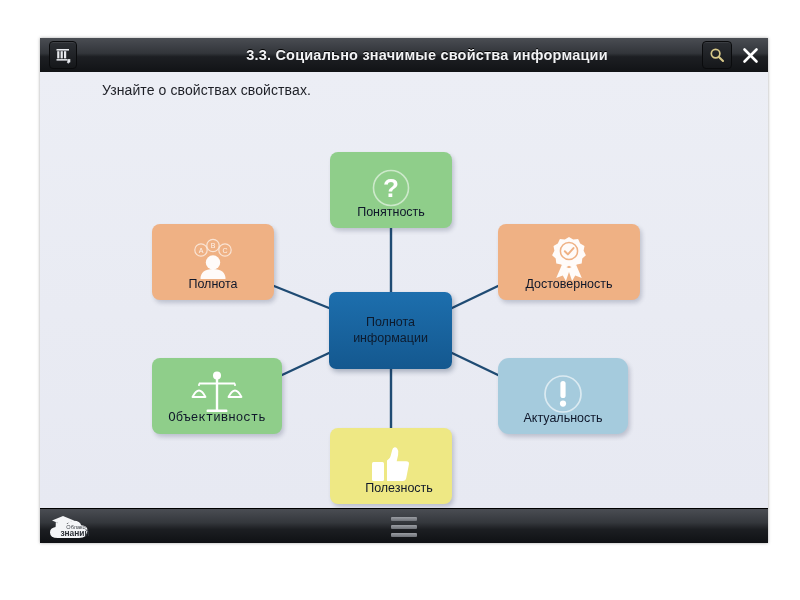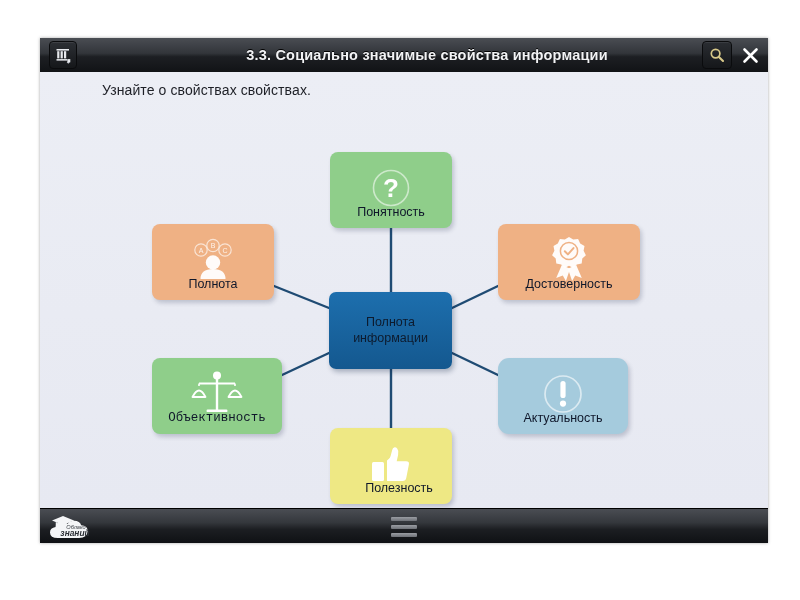--- a/index.html
+++ b/index.html
@@ -113,21 +113,20 @@
   #node-obyektivnost{left:112px;top:286px;width:130px;height:76px;background:#8fce8a;font-family:Liberation Mono, monospace;}
   #node-aktualnost{left:458px;top:286px;width:130px;height:76px;background:#a5cbdd;}
   #node-poleznost{left:290px;top:356px;width:122px;height:76px;background:#eee884;padding-left:16px;}
 
   
   #bottom-bar{
     position:absolute;left:0;bottom:0;
     width:100%;height:34px;
     background:linear-gradient(to bottom,#4a4d53 0%,#34373c 40%,#1c1e22 60%,#0f1114 100%);
     border-top:1px solid #000;
-    font-style:italic;
   }
   #brand-logo{
     position:absolute;left:4px;top:2px;
     width:60px;height:30px;
     cursor:pointer;
   }
   #menu-button{
     position:absolute;left:50%;top:4px;
     transform:translateX(-50%);
     width:34px;height:27px;

